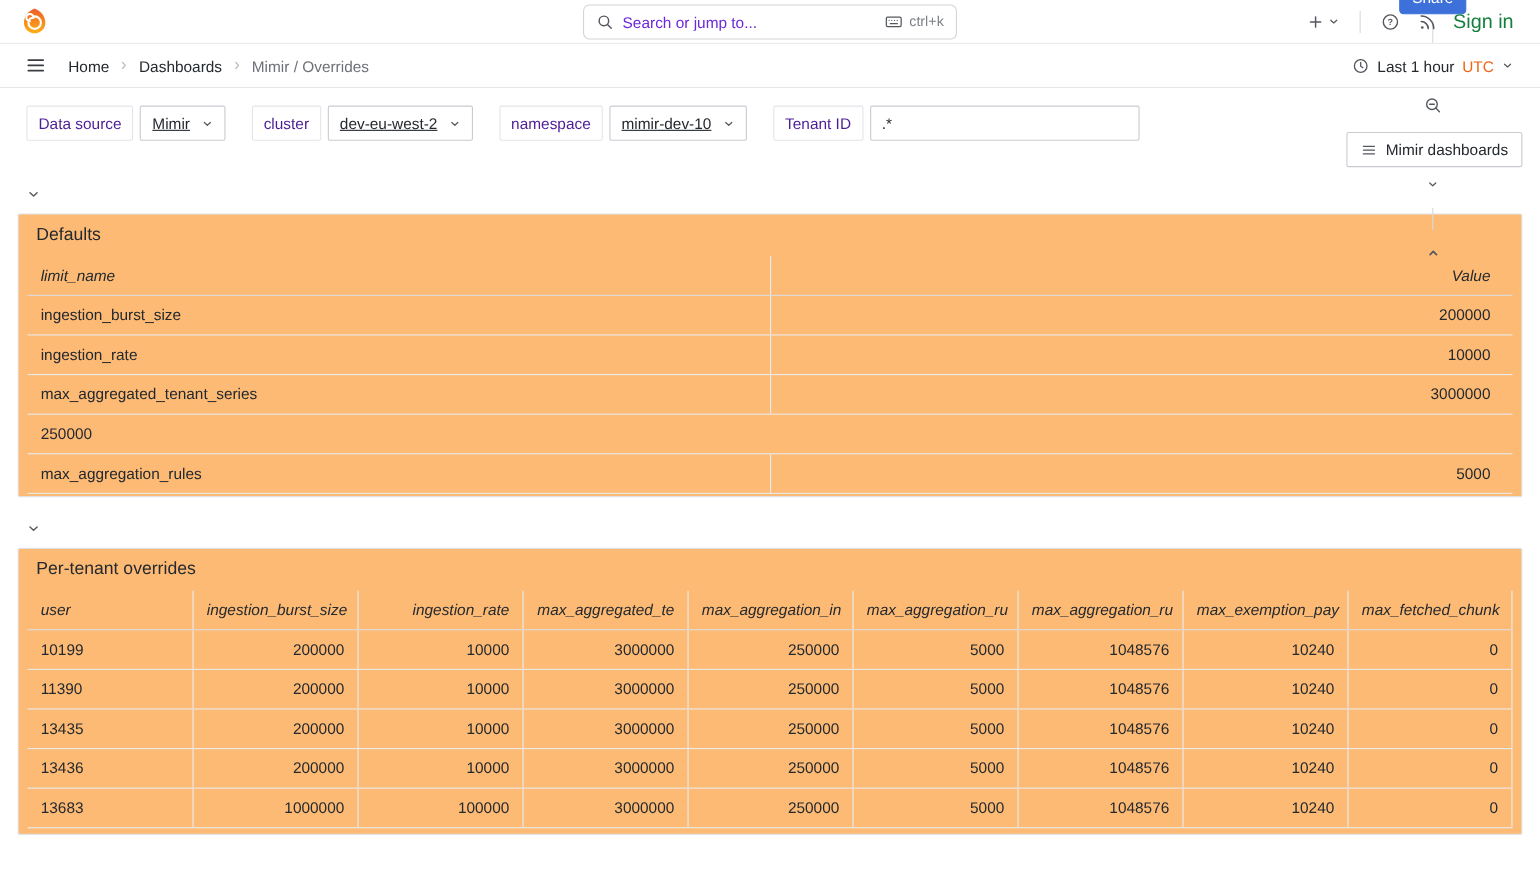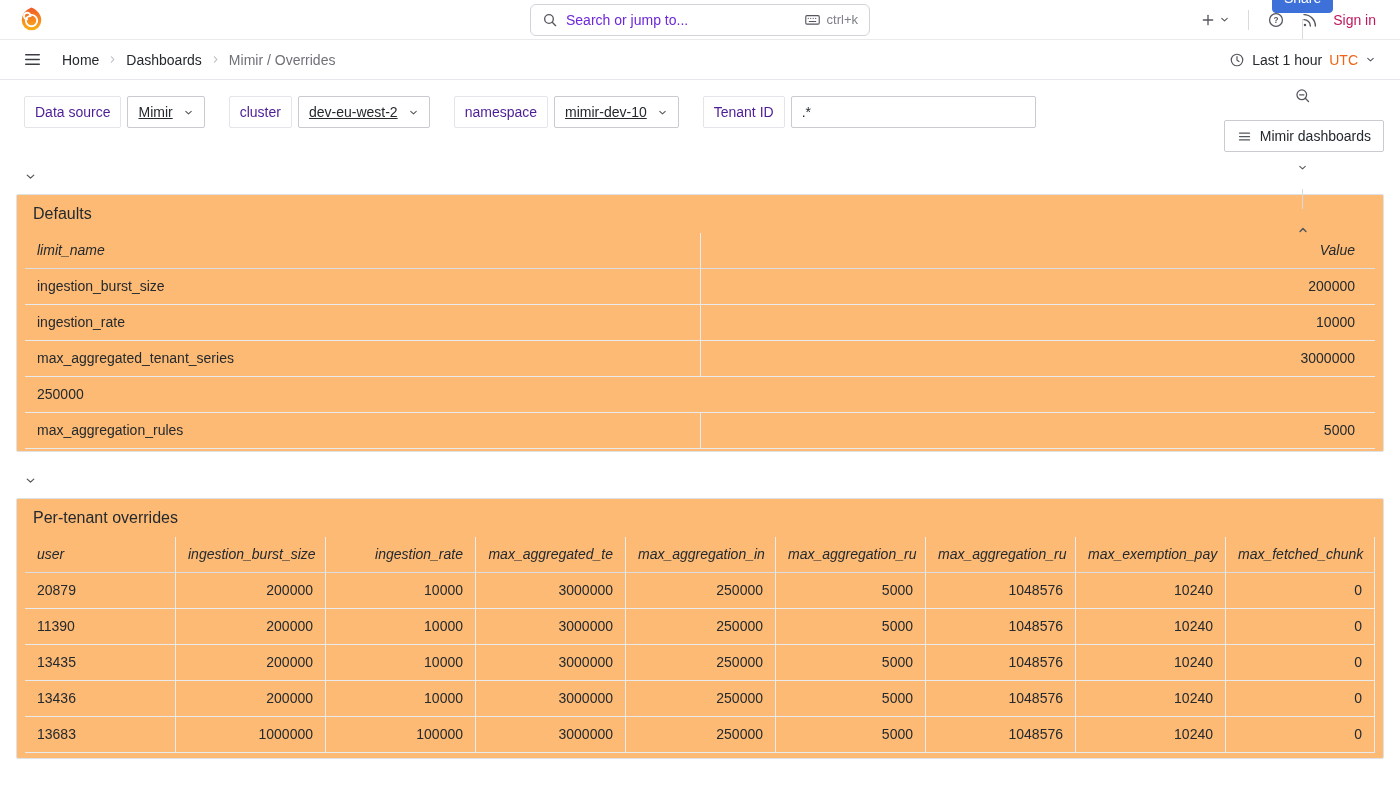--- a/index.html
+++ b/index.html
@@ -20,21 +20,21 @@
   .search-wrap { position:absolute; left:50%; transform:translateX(-50%); width:340px; }
   .search-box {
     display:flex; align-items:center; gap:8px; height:32px;
     border:1px solid #D3D4D9; border-radius:6px; padding:0 11px; background:#fff; cursor:text;
   }
   .search-box .ph { flex:1; color:#6d28d9; font-size:14px; white-space:nowrap; overflow:hidden; }
   .kbd-hint { display:flex; align-items:center; gap:6px; color:#7E8087; font-size:13px; }
   .topnav-right { margin-left:auto; display:flex; align-items:center; gap:4px; }
   .nav-ibtn { display:flex; align-items:center; height:32px; padding:0 6px; gap:3px; cursor:pointer; border-radius:4px; }
   .vdiv { width:1px; height:20px; background:#D9DADE; margin:0 8px; }
-  .signin { font-size:14px; color:#be185d; padding:0 8px 0 4px; cursor:pointer; white-space:nowrap; }
+  .signin { font-size:18px; color:#15803d; padding:0 8px 0 4px; cursor:pointer; white-space:nowrap; }
 
   
   .toolbar {
     height:40px; border-bottom:1px solid #E6E7EA;
     display:flex; align-items:center; padding:0 16px; gap:4px;
   }
   .hamburger { width:32px; height:32px; display:flex; align-items:center; justify-content:center; cursor:pointer; color:#3A3D42; }
   .breadcrumb { display:flex; align-items:center; gap:8px; margin-left:10px; white-space:nowrap; }
   .crumb { color:#24292E; cursor:pointer; }
   .crumb.current { color:#6E7177; cursor:default; }
@@ -393,21 +393,21 @@
           <div class="t-cell">ingestion_burst_size</div>
           <div class="t-cell">ingestion_rate</div>
           <div class="t-cell">max_aggregated_te</div>
           <div class="t-cell">max_aggregation_in</div>
           <div class="t-cell">max_aggregation_ru</div>
           <div class="t-cell">max_aggregation_ru</div>
           <div class="t-cell">max_exemption_pay</div>
           <div class="t-cell">max_fetched_chunk</div>
         </div>
         <div class="t-row">
-          <div class="t-cell">20879</div>
+          <div class="t-cell">10199</div>
           <div class="t-cell">200000</div>
           <div class="t-cell">10000</div>
           <div class="t-cell">3000000</div>
           <div class="t-cell">250000</div>
           <div class="t-cell">5000</div>
           <div class="t-cell">1048576</div>
           <div class="t-cell">10240</div>
           <div class="t-cell">0</div>
         </div>
         <div class="t-row">

